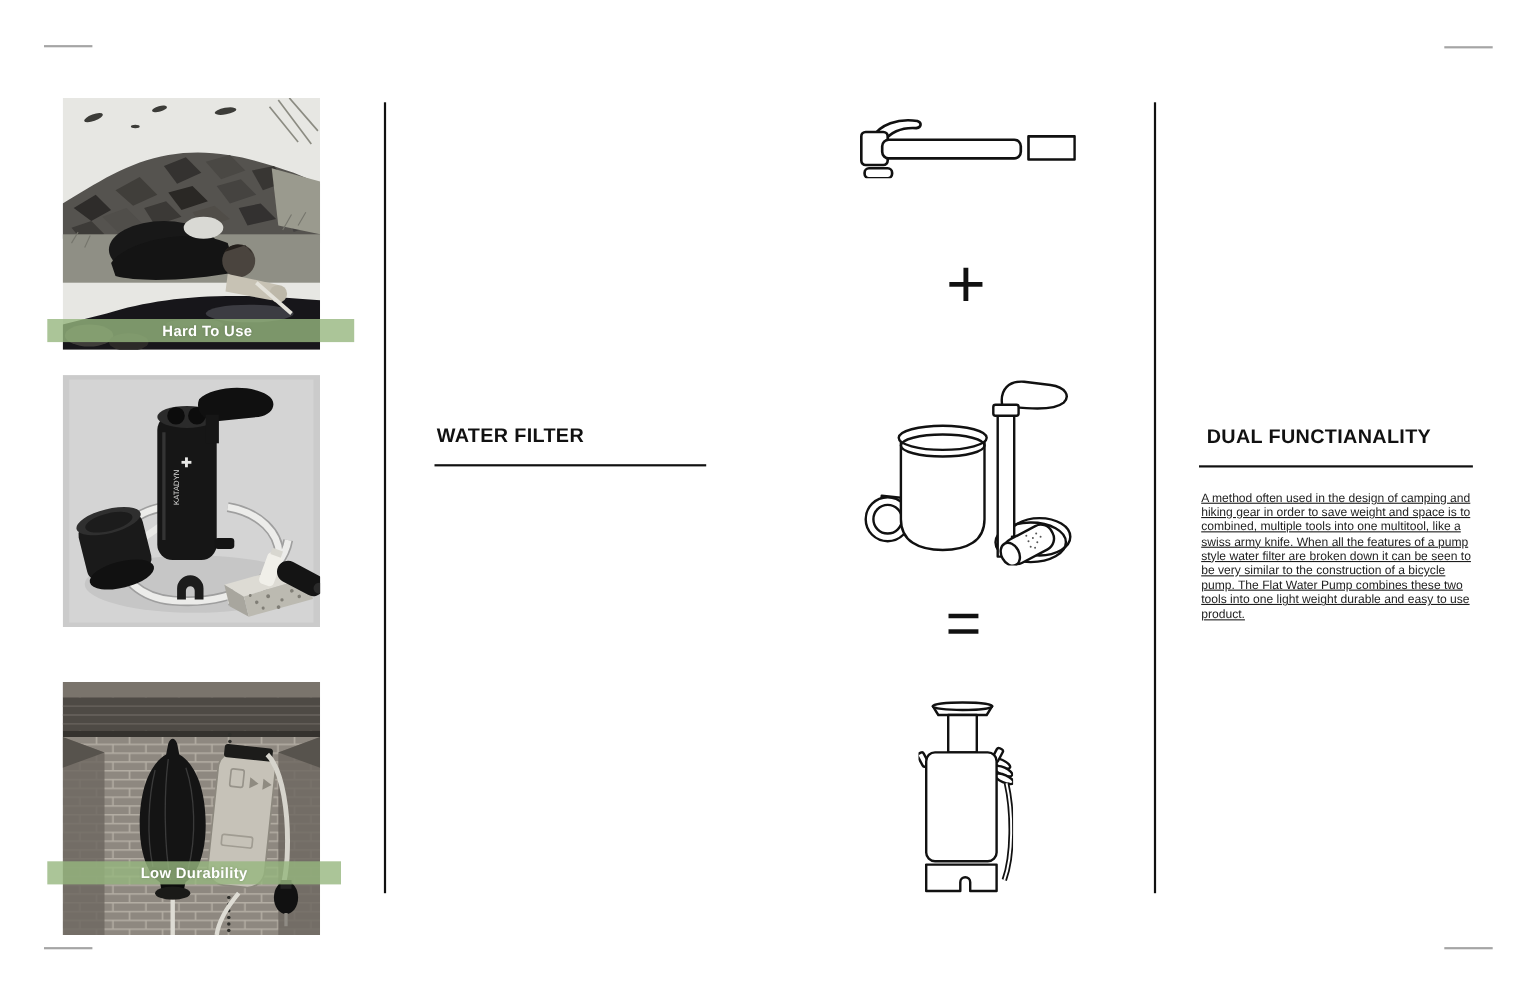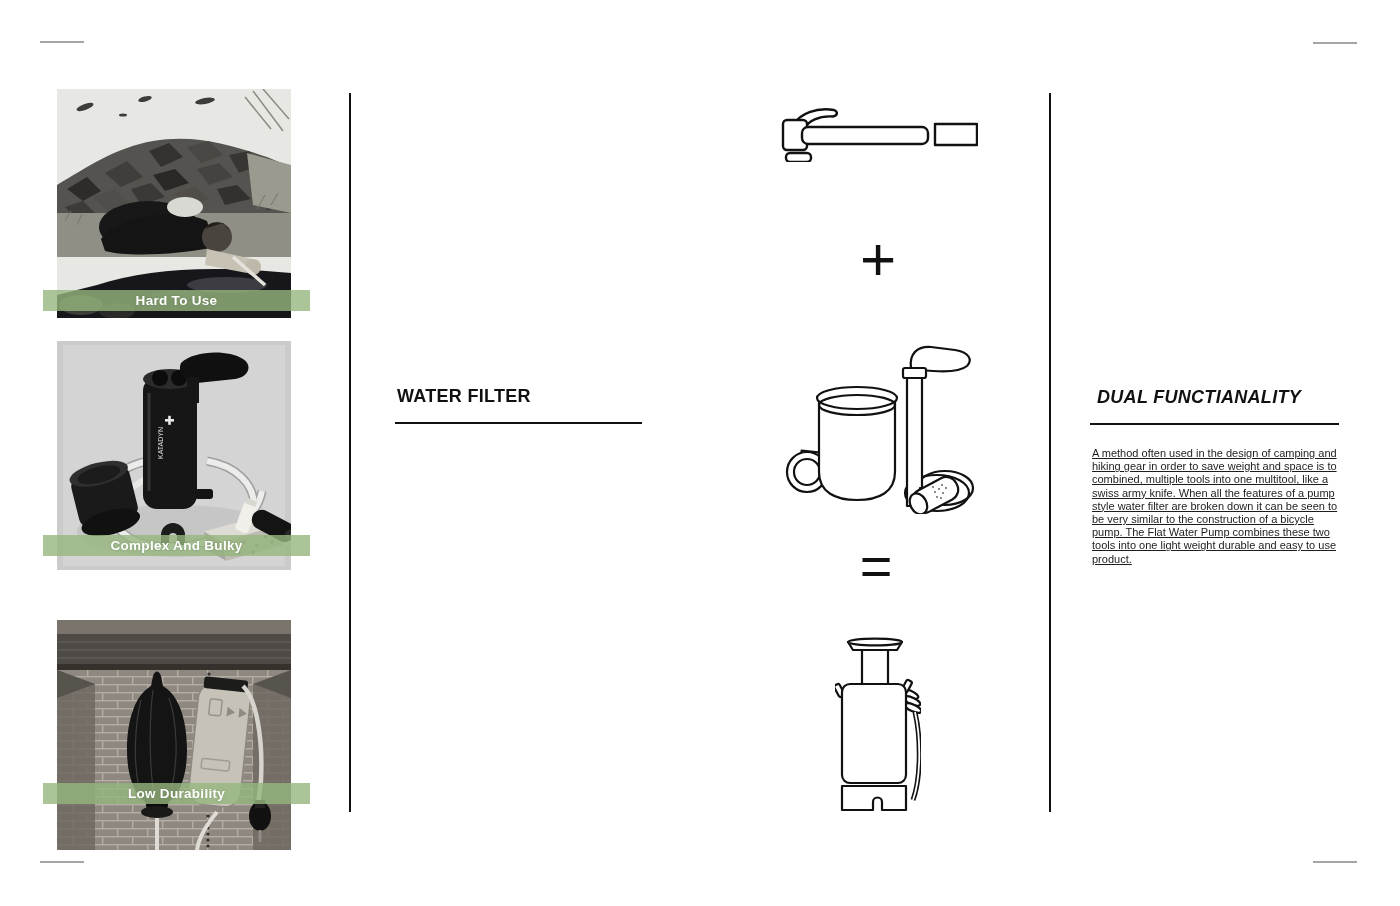--- a/index.html
+++ b/index.html
@@ -21,26 +21,26 @@
   
   .photo-card{position:absolute;left:57px;width:234px;}
   .photo-card svg{display:block;width:234px;height:100%;}
   .card1{top:89px;height:229px;}
   .card2{top:341px;height:229px;}
   .card3{top:587px;height:296px;border-radius:18px;}
   .green-bar{position:absolute;left:-14px;width:267px;height:21px;
      background:rgba(150,182,126,0.80);
      color:#ffffff;font-size:13.5px;font-weight:bold;text-align:center;line-height:21px;
      letter-spacing:0.3px;text-shadow:0 0 2px rgba(60,80,50,0.35);z-index:3;}
-  .bar1{top:201px;} .bar2{top:194px;} .bar3{top:196px;}
+  .bar1{top:201px;padding-left:12px;} .bar2{top:194px;} .bar3{top:196px;}
 
   
   .section-title{position:absolute;font-size:18px;font-weight:bold;letter-spacing:0.3px;color:#111;white-space:nowrap;text-align:center;}
   .title-wf{left:397px;top:386px;}
-  .title-df{left:1097px;top:387px;font-style:italic;}
+  .title-df{left:1097px;top:387px;}
   .underline{position:absolute;height:2px;background:#111;}
   .ul-wf{left:395px;top:422px;width:247px;}
   .ul-df{left:1090px;top:423px;width:249px;}
   .body-copy{position:absolute;font-size:11px;line-height:13.2px;color:#1d1d1d;}
   .body-wf{left:393px;top:448px;width:254px;}
   .body-df{left:1092px;top:447px;width:246px;text-decoration:underline;}
 
   
   .drawing{position:absolute;}
   .op{position:absolute;color:#111;text-align:center;font-weight:400;}
@@ -167,21 +167,20 @@
       </g>
       <g transform="rotate(20 196 178)">
         <rect x="182" y="164" width="14" height="30" rx="4" fill="#f0efe9"></rect>
         <rect x="184" y="160" width="10" height="6" fill="#d8d7d0"></rect>
       </g>
       <g transform="rotate(28 210 186)">
         <rect x="192" y="172" width="46" height="20" rx="10" fill="#141414"></rect>
         <circle cx="234" cy="182" r="5" fill="#2a2a2a"></circle>
       </g>
     </svg>
-    <div class="green-bar bar2">Complex And Bulky</div>
   </div>
 
   <div class="photo-card card3">
     <svg viewBox="0 0 234 230" aria-hidden="true">
       <defs>
         <pattern id="bricks" width="30" height="16" patternUnits="userSpaceOnUse">
           <rect width="30" height="16" fill="#8e8880"></rect>
           <rect y="0" width="30" height="1.4" fill="#b3ada3"></rect>
           <rect y="8" width="30" height="1.4" fill="#b3ada3"></rect>
           <rect x="0" y="0" width="1.4" height="8" fill="#b3ada3"></rect>

